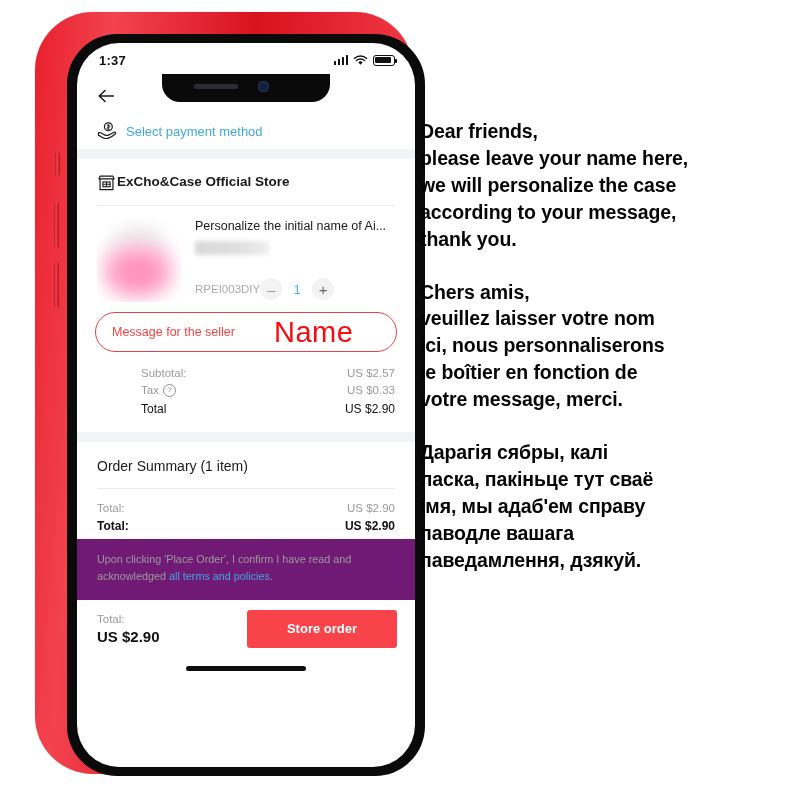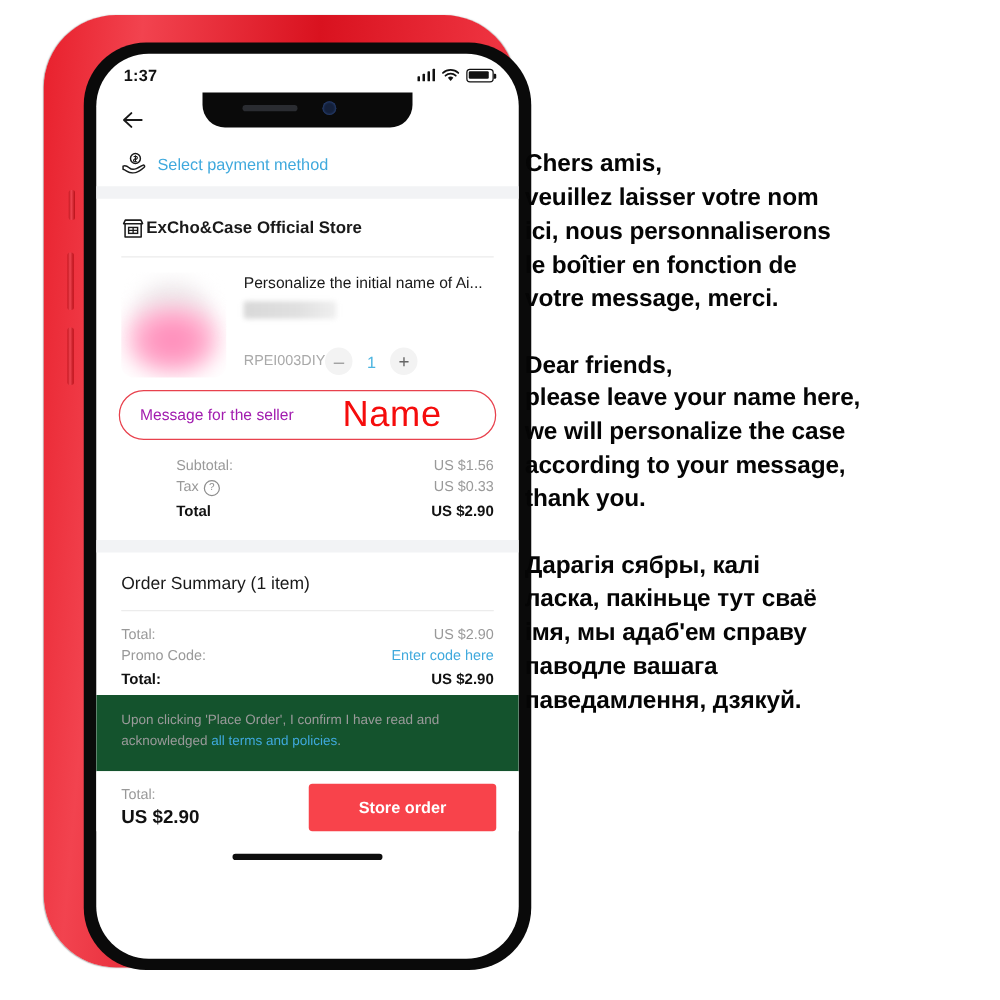--- a/index.html
+++ b/index.html
@@ -181,55 +181,55 @@
 
   .freeship { font-size: 11.5px; color:#3fa9dd; padding: 10px 20px 0 20px; }
 
   
   .msgwrap { padding: 10px 18px 0 18px; }
   .msgbox {
     height: 40px; border: 1.6px solid #e8414d; border-radius: 22px;
     display:flex; align-items:center; padding: 0 16px; box-sizing:border-box;
     position: relative;
   }
-  .msgph { font-size: 12.5px; color: #a21caf; }
+  .msgph { font-size: 12.5px; color: #ef4444; }
   .msgname {
     position:absolute; left: 178px; top: 50%; transform: translateY(-50%);
     font-size: 29px; color: #f50c0c; line-height:1; letter-spacing:.5px;
   }
 
   
   .prices { padding: 12px 20px 14px 20px; }
   .prow {
     display:flex; justify-content: space-between; align-items:center;
     font-size: 11.5px; color: #999; padding: 2.5px 0; margin-left: 44px;
   }
   .prow .lbl { display:flex; align-items:center; gap:4px; }
-  .prow.total .lbl, .prow.total .val { color:#111; font-weight:bold; font-size:12px; }
+  .prow.total .lbl, .prow.total .val { color:#111; font-weight:normal; font-size:12px; }
   .qmark {
     width: 11px; height: 11px; border-radius:50%;
     border:1px solid #8d8d8d; color:#8d8d8d;
     font-size: 8px; line-height: 9.5px; text-align:center;
     display:inline-block; cursor:pointer;
   }
 
   
   .summary { padding: 16px 20px 4px 20px; }
   .sumtitle { font-size: 14px; color:#1a1a1a; }
   .sumline { height:1px; background:#ececec; margin: 14px 0 10px 0; }
   .srow {
     display:flex; justify-content:space-between; align-items:center;
     font-size: 11.5px; color:#999; padding: 2.5px 0;
   }
   .srow.bold .lbl, .srow.bold .val { color:#111; font-weight:bold; font-size:12px; }
   .promo { color:#3fa9dd; cursor:pointer; }
 
   
   .terms {
-    background:#14532d; padding: 12px 20px 14px 20px;
+    background:#701a75; padding: 12px 20px 14px 20px;
     font-size: 10.8px; color:#9a9a9a; line-height: 1.6;
   }
   .terms a { color:#3fa9dd; text-decoration:none; }
 
   
   .bottombar {
     display:flex; align-items:center; justify-content:space-between;
     padding: 10px 18px 0 20px; background:#fff;
   }
   .btotal-lbl { font-size: 11.5px; color:#999; }
@@ -351,21 +351,21 @@
           <span class="msgph">Message for the seller</span>
           <span class="msgname">Name</span>
         </div>
       </div>
 
       <div class="prices">
         <div class="prow">
           <span class="lbl">
               <span>Subtotal:</span>
             </span>
-          <span class="val">US $1.56</span>
+          <span class="val">US $2.57</span>
         </div>
         <div class="prow">
           <span class="lbl">
             <span>Tax</span>
             <span class="qmark">?</span>
           </span>
           <span class="val">US $0.33</span>
         </div>
         <div class="prow total">
           <span class="lbl">
@@ -377,24 +377,20 @@
 
       <div class="gapbar"></div>
 
       <div class="summary">
         <div class="sumtitle">Order Summary (1 item)</div>
         <div class="sumline"></div>
         <div class="srow">
           <span class="lbl">Total:</span>
           <span class="val">US $2.90</span>
         </div>
-        <div class="srow">
-          <span class="lbl">Promo Code:</span>
-          <span class="val promo">Enter code here</span>
-        </div>
         <div class="srow bold">
           <span class="lbl">Total:</span>
           <span class="val">US $2.90</span>
         </div>
       </div>
 
       <div class="terms"><span>Upon clicking 'Place Order', I confirm I have read and acknowledged </span><a href="#">all terms and policies</a><span>.</span></div>
 
       <div class="bottombar">
         <div>
@@ -403,30 +399,30 @@
         </div>
         <button class="placeorder">Store order</button>
       </div>
 
       <div class="homebar"></div>
 
     </div>
   </div>
 
   <div class="rightpanel">
+    <div class="para">Dear friends,
+please leave your name here,
+we will personalize the case
+according to your message,
+thank you.</div>
     <div class="para">Chers amis,
 veuillez laisser votre nom
 ici, nous personnaliserons
 le boîtier en fonction de
 votre message, merci.</div>
-    <div class="para">Dear friends,
-please leave your name here,
-we will personalize the case
-according to your message,
-thank you.</div>
     <div class="para">Дарагія сябры, калі
 ласка, пакіньце тут сваё
 імя, мы адаб'ем справу
 паводле вашага
 паведамлення, дзякуй.</div>
   </div>
 
 </div>
 
 </body></html>

